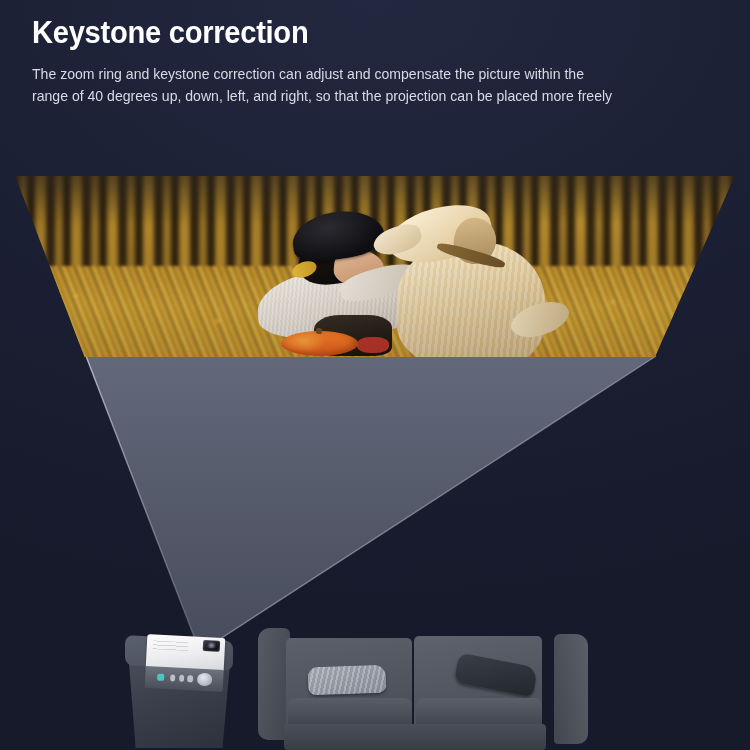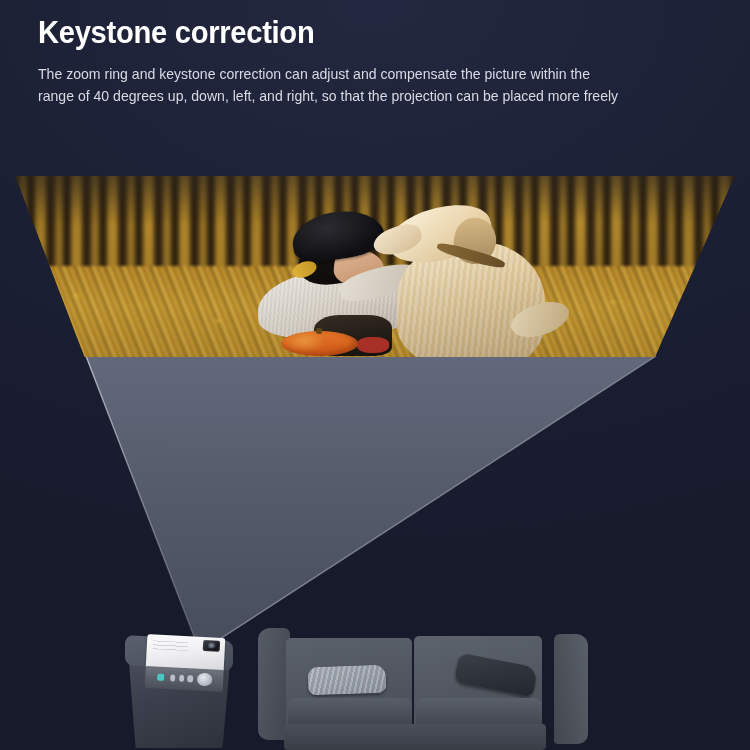--- a/index.html
+++ b/index.html
@@ -13,21 +13,21 @@
 
   
   .bg-noise{
     position:absolute;inset:0;
     background:
       radial-gradient(120% 80% at 50% 0%, #232840 0%, #1b1f33 55%, #171a2b 100%);
   }
 
   
   .headline{
-    position:absolute;left:38px;top:14px;width:690px;
+    position:absolute;left:32px;top:14px;width:690px;
   }
   .title{
     font-size:31px;line-height:38px;font-weight:bold;color:#ffffff;
     letter-spacing:-0.3px;
     font-family:"Liberation Sans","DejaVu Sans",sans-serif;
     transform:scaleX(0.94);transform-origin:left center;
     white-space:nowrap;
   }
   .subtitle{
     margin-top:12px;

